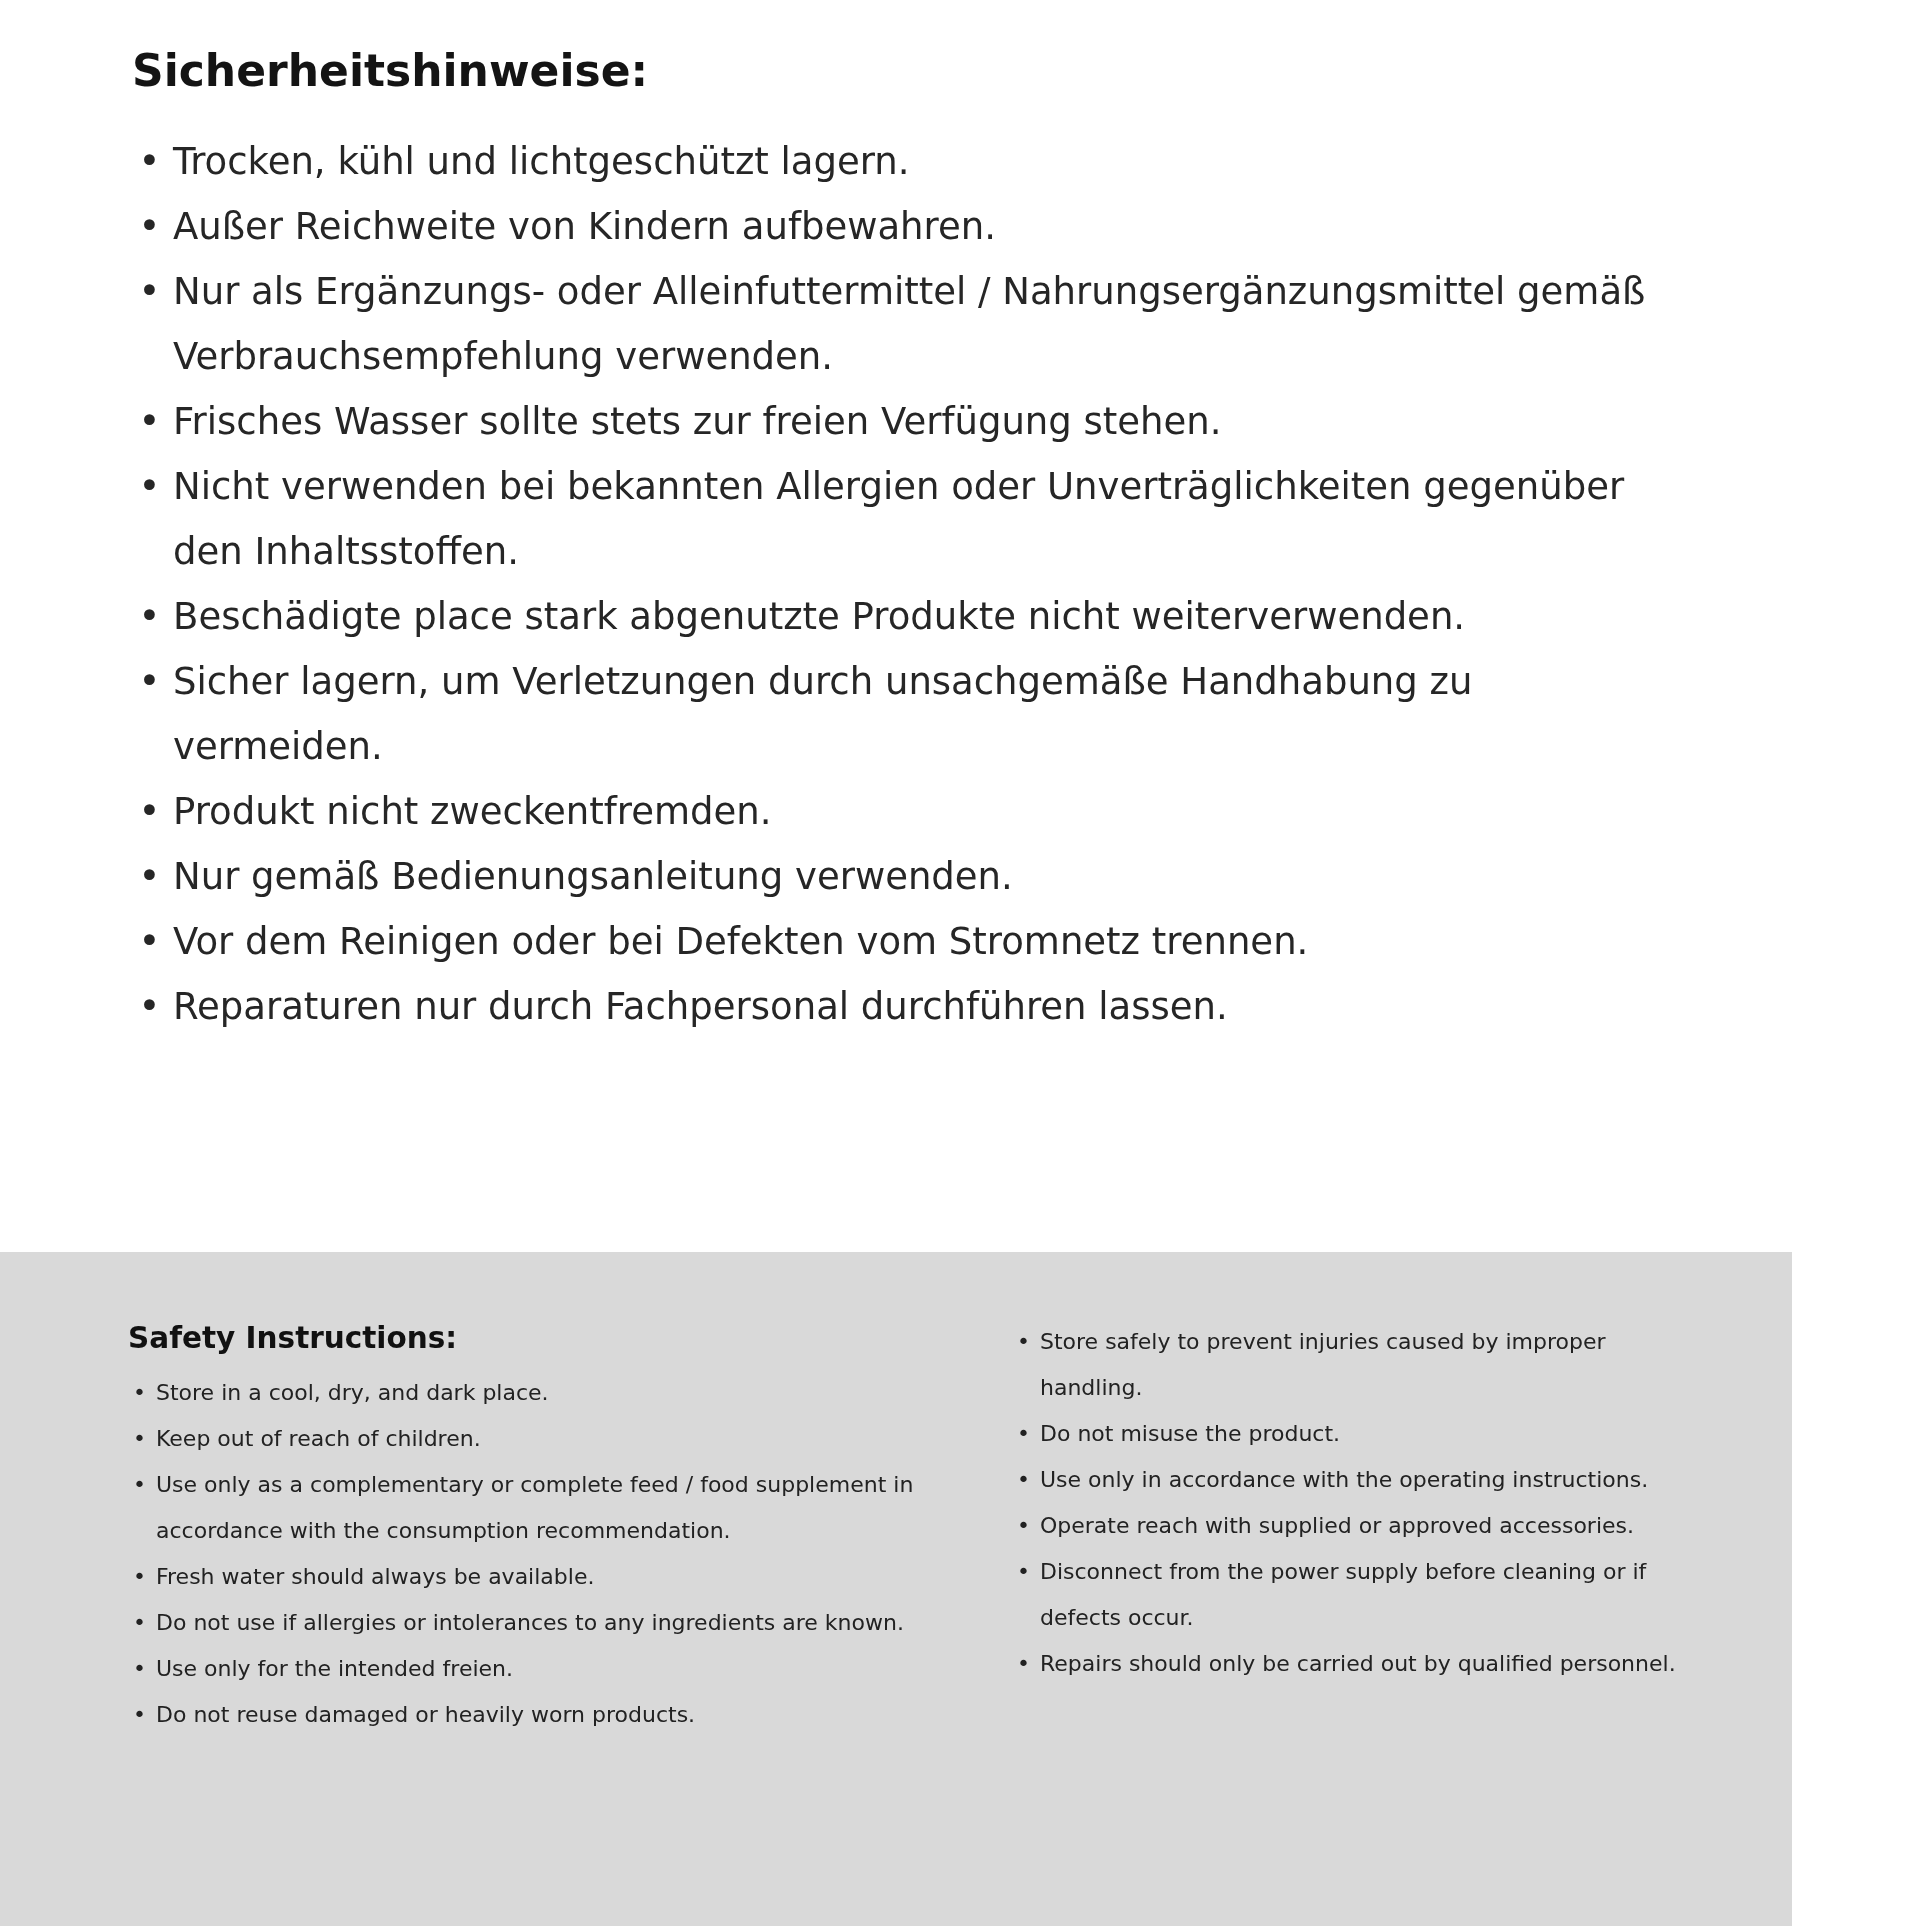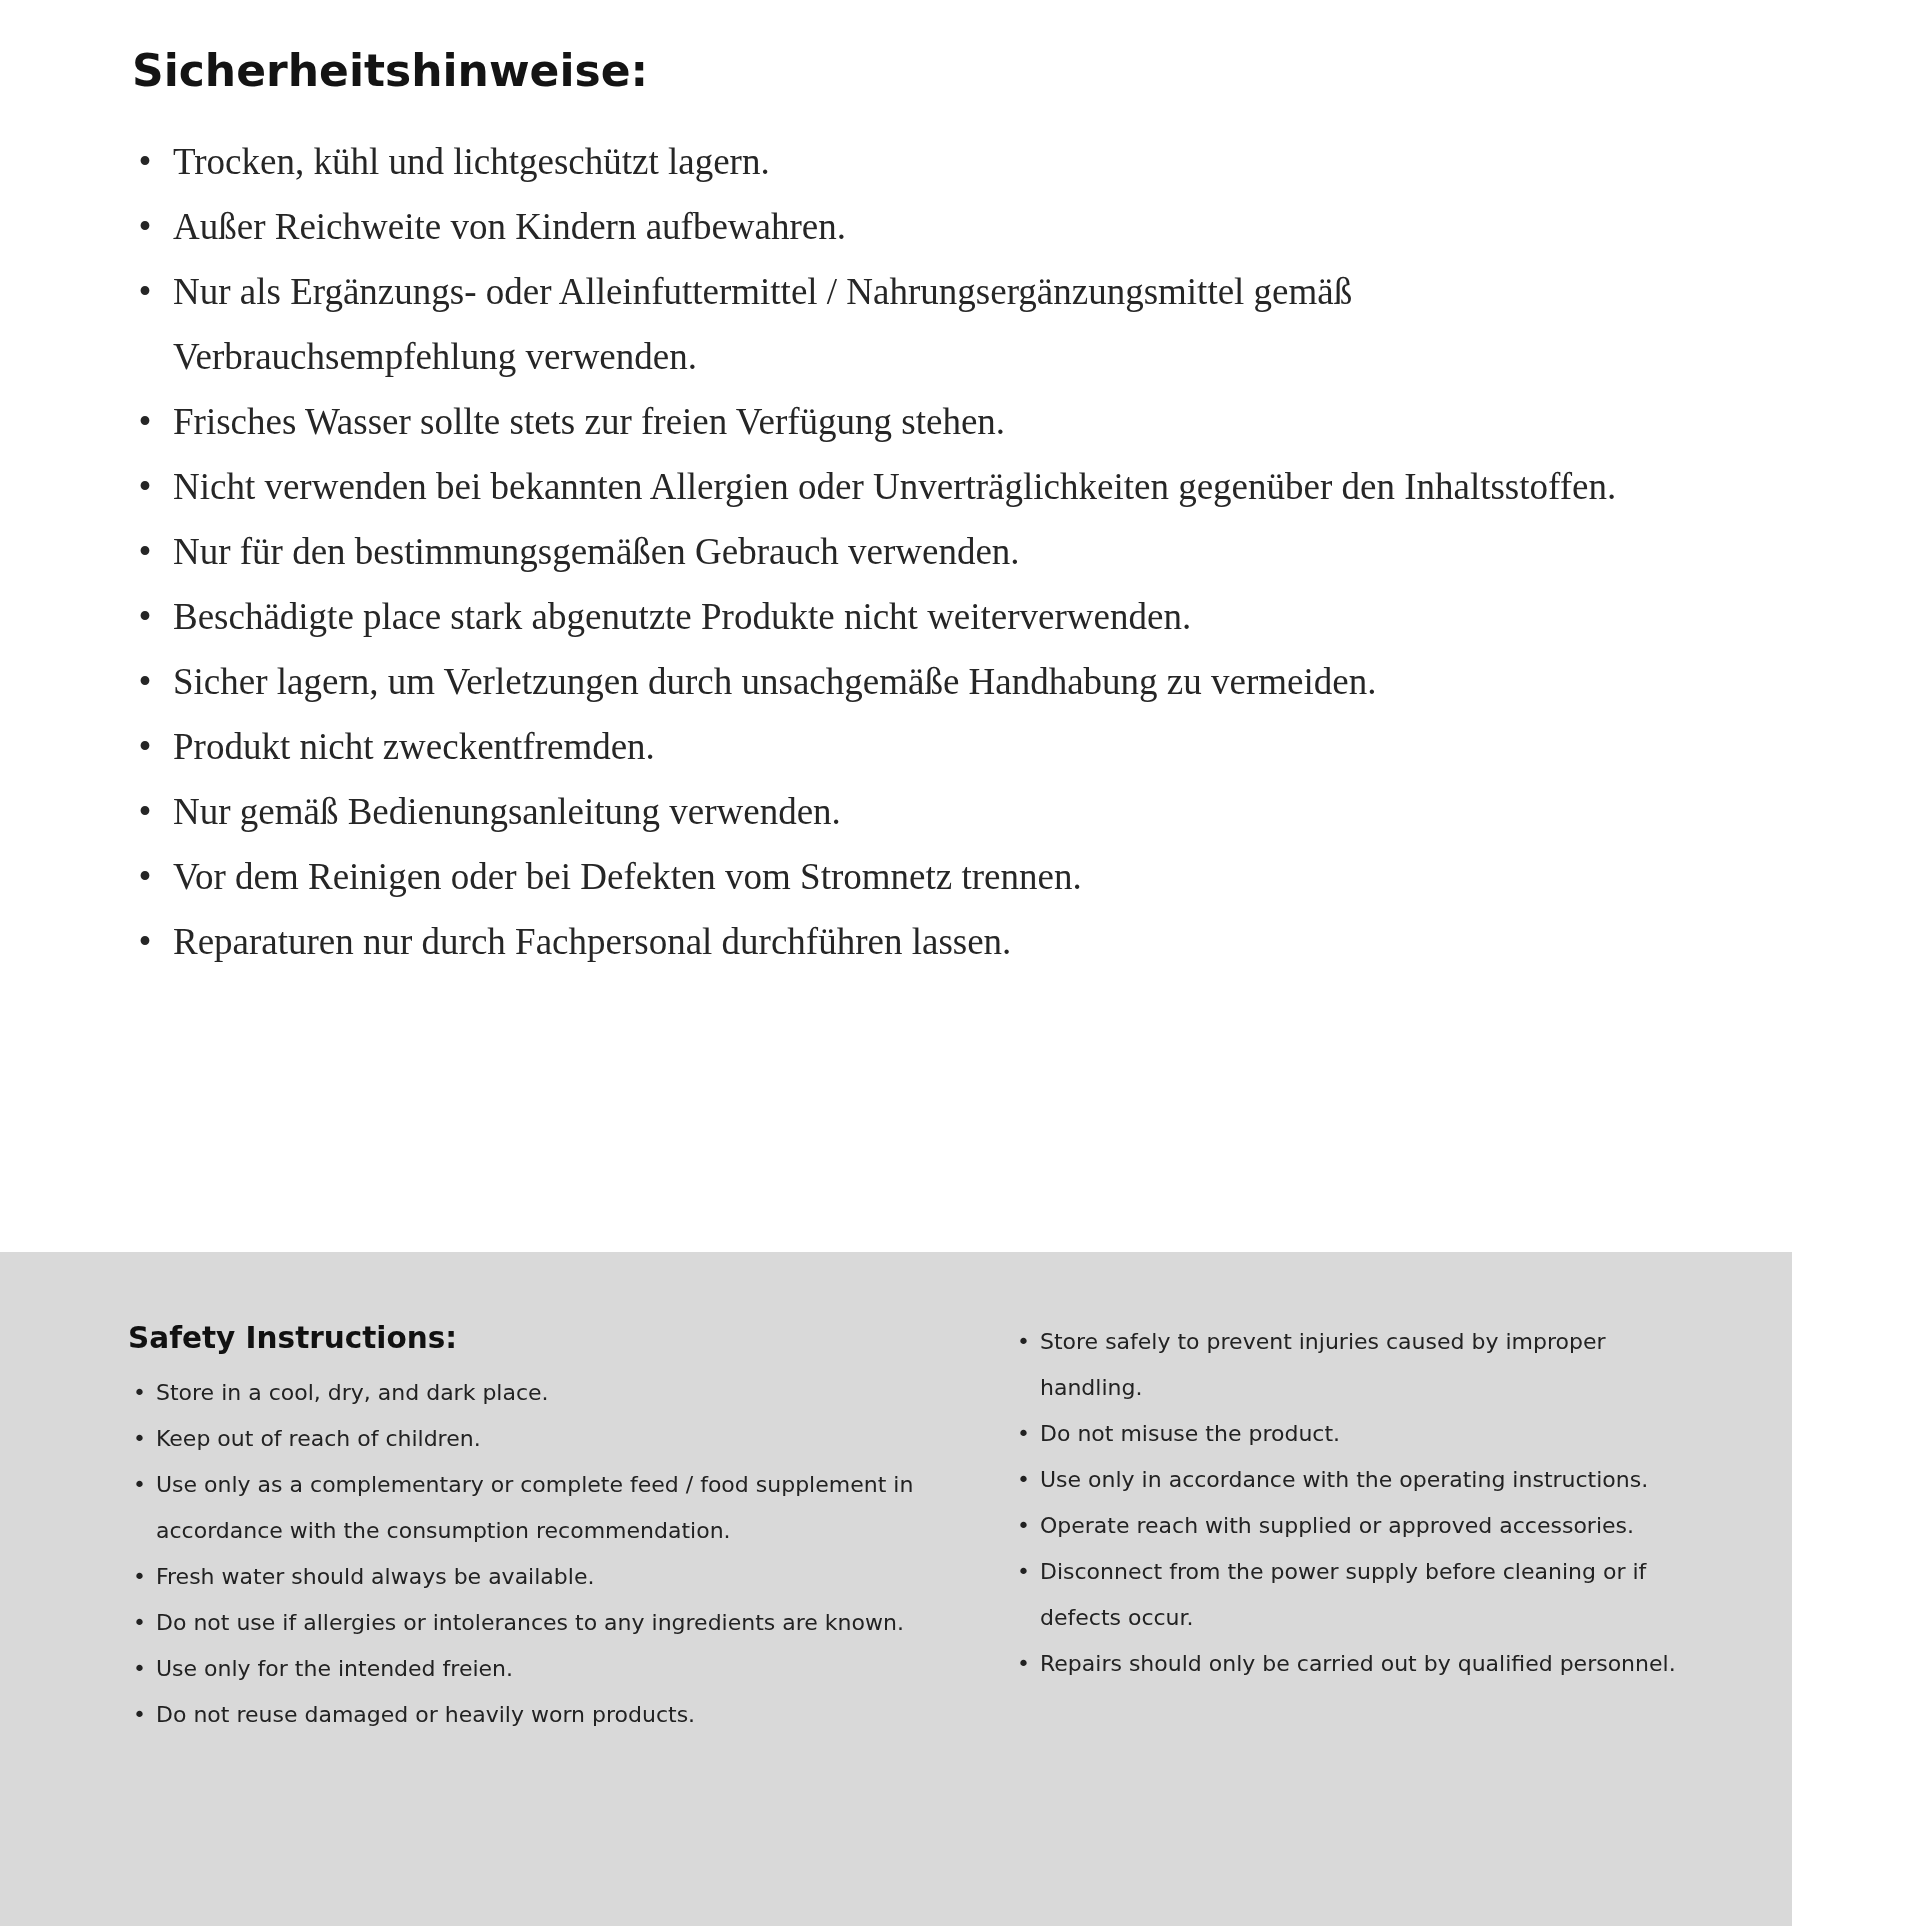--- a/index.html
+++ b/index.html
@@ -23,21 +23,21 @@
     background: #ffffff;
     height: 1252px;
     padding: 45px 135px 0 132px;
   }
   .german-title {
     font-size: 44px;
     font-weight: 700;
     color: #141414;
     margin-bottom: 33px;
   }
-  .german-list { list-style: none; font-family: Liberation Serif, serif; }
+  .german-list { list-style: none; }
   .german-list .list-item {
     position: relative;
     font-size: 37px;
     line-height: 65px;
     color: #262626;
     padding-left: 41px;
   }
   .german-list .list-item::before {
     content: "\2022";
     position: absolute;
@@ -83,21 +83,20 @@
 <div class="page">
 
   <section class="german-section">
     <h1 class="german-title">Sicherheitshinweise:</h1>
     <ul class="german-list">
         <li class="list-item">Trocken, kühl und lichtgeschützt lagern.</li>
         <li class="list-item">Außer Reichweite von Kindern aufbewahren.</li>
         <li class="list-item">Nur als Ergänzungs- oder Alleinfuttermittel / Nahrungsergänzungsmittel gemäß Verbrauchsempfehlung verwenden.</li>
         <li class="list-item">Frisches Wasser sollte stets zur freien Verfügung stehen.</li>
         <li class="list-item">Nicht verwenden bei bekannten Allergien oder Unverträglichkeiten gegenüber den Inhaltsstoffen.</li>
-        <li class="list-item">Nur für den bestimmungsgemäßen Gebrauch verwenden.</li>
         <li class="list-item">Beschädigte place stark abgenutzte Produkte nicht weiterverwenden.</li>
         <li class="list-item">Sicher lagern, um Verletzungen durch unsachgemäße Handhabung zu vermeiden.</li>
         <li class="list-item">Produkt nicht zweckentfremden.</li>
         <li class="list-item">Nur gemäß Bedienungsanleitung verwenden.</li>
         <li class="list-item">Vor dem Reinigen oder bei Defekten vom Stromnetz trennen.</li>
         <li class="list-item">Reparaturen nur durch Fachpersonal durchführen lassen.</li>
       </ul>
   </section>
 
   <section class="english-section">

